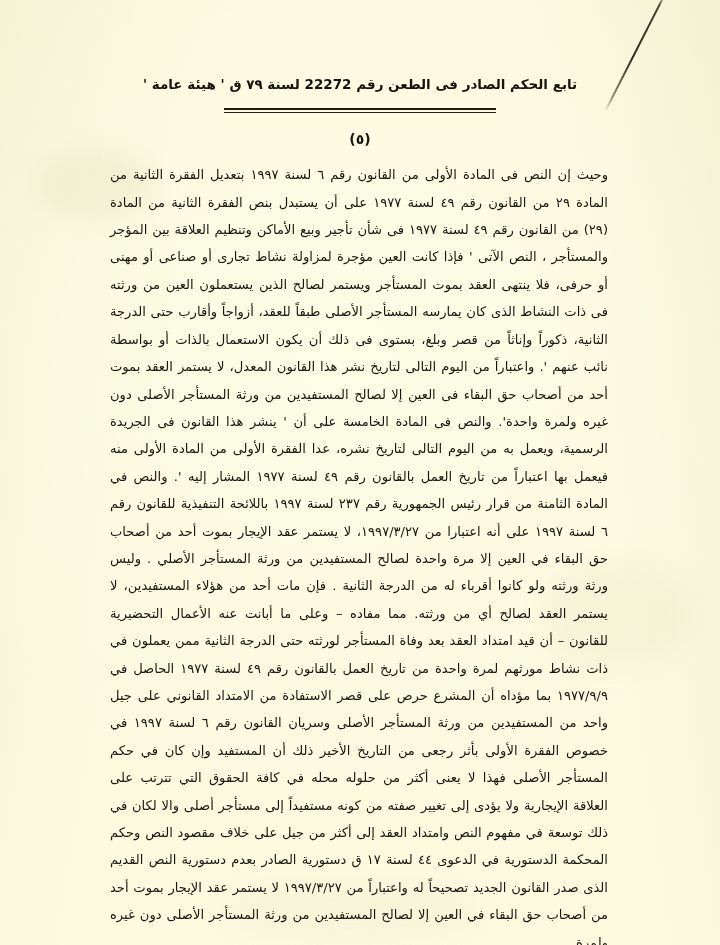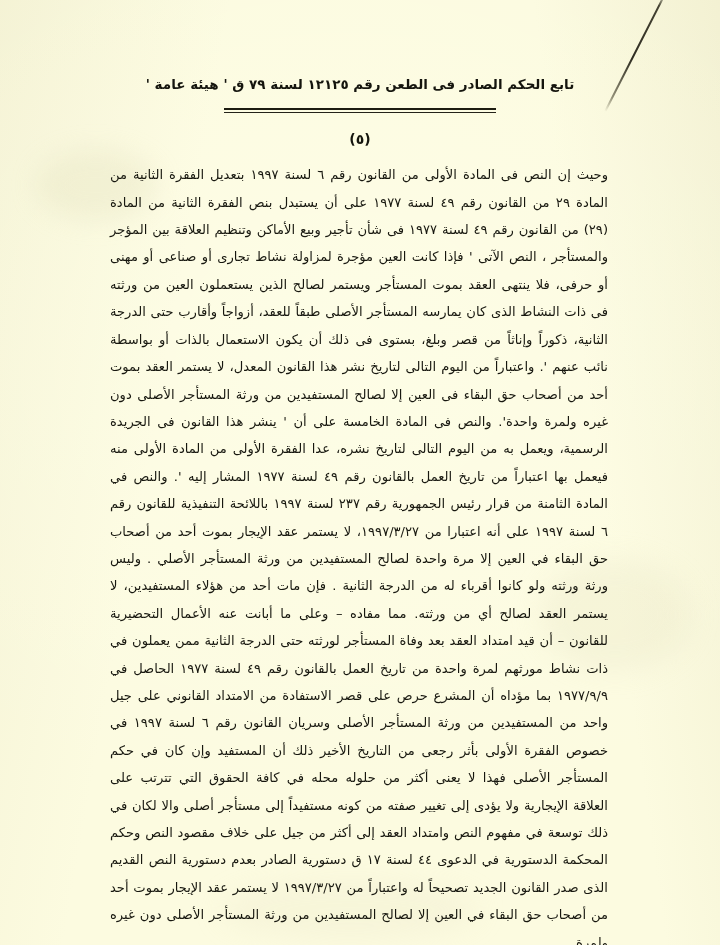--- a/index.html
+++ b/index.html
@@ -134,21 +134,21 @@
 
   <div class="blotch b1"></div>
   <div class="blotch b2"></div>
   <div class="blotch b3"></div>
 
   <div class="corner-artifact"></div>
 
   <div class="content">
 
     <div class="doc-header">
-      <div class="header-title">تابع الحكم الصادر فى الطعن رقم ١٢١٢٥ لسنة ٧٩ ق ' هيئة عامة '</div>
+      <div class="header-title">تابع الحكم الصادر فى الطعن رقم 22272 لسنة ٧٩ ق ' هيئة عامة '</div>
 
       <div class="header-rule">
         <div class="rule-thick"></div>
         <div class="rule-gap"></div>
         <div class="rule-thin"></div>
       </div>
 
       <div class="page-marker">(٥)</div>
     </div>
 

